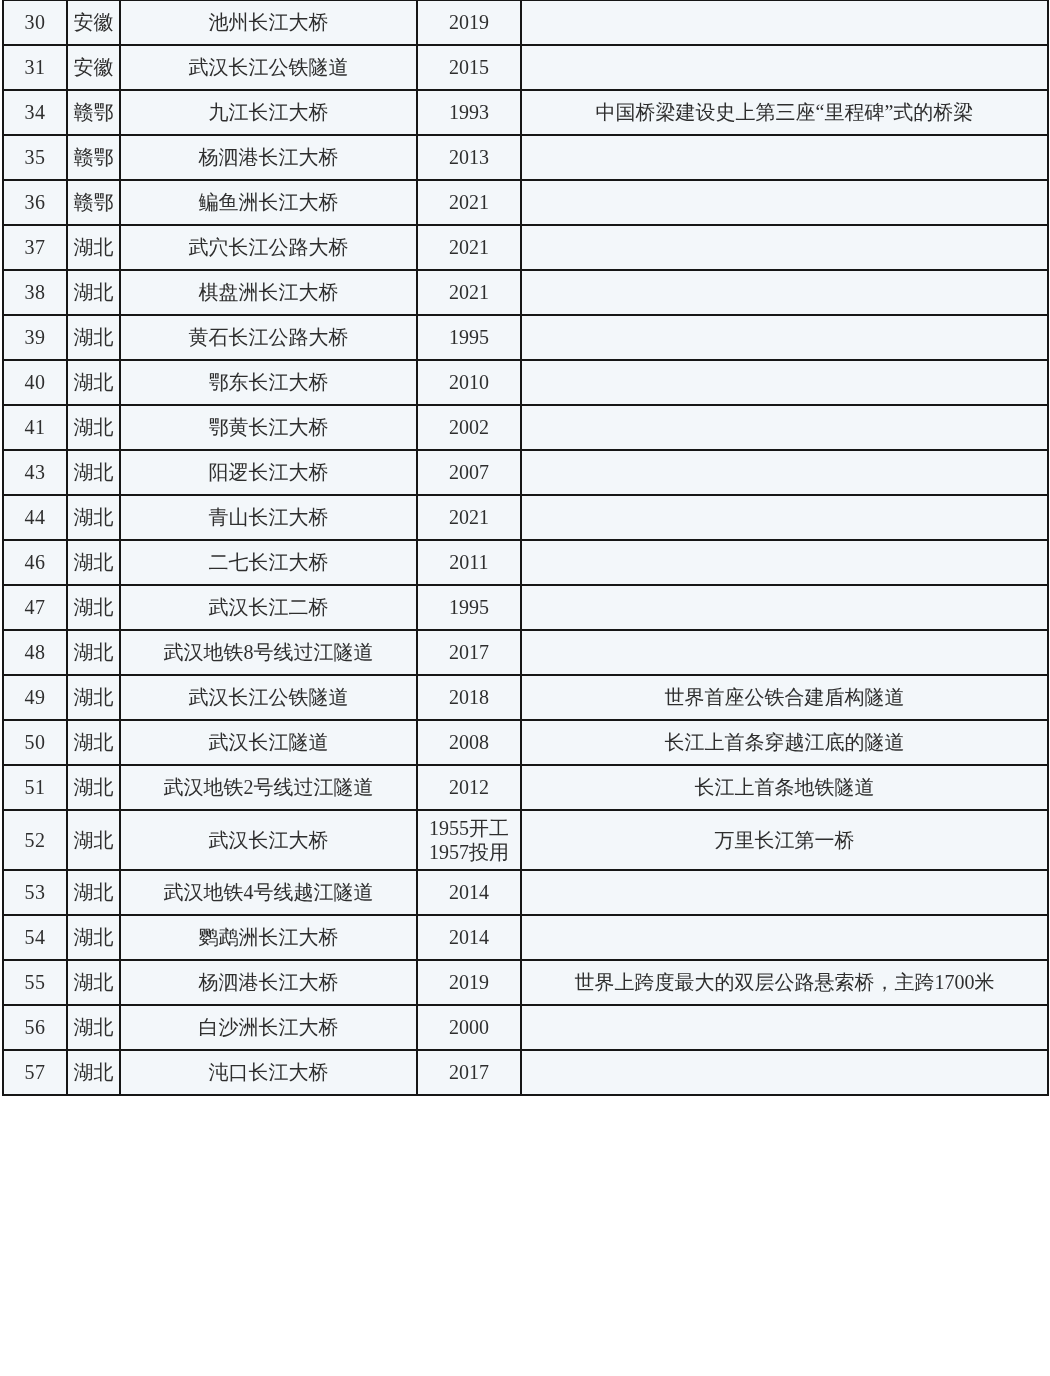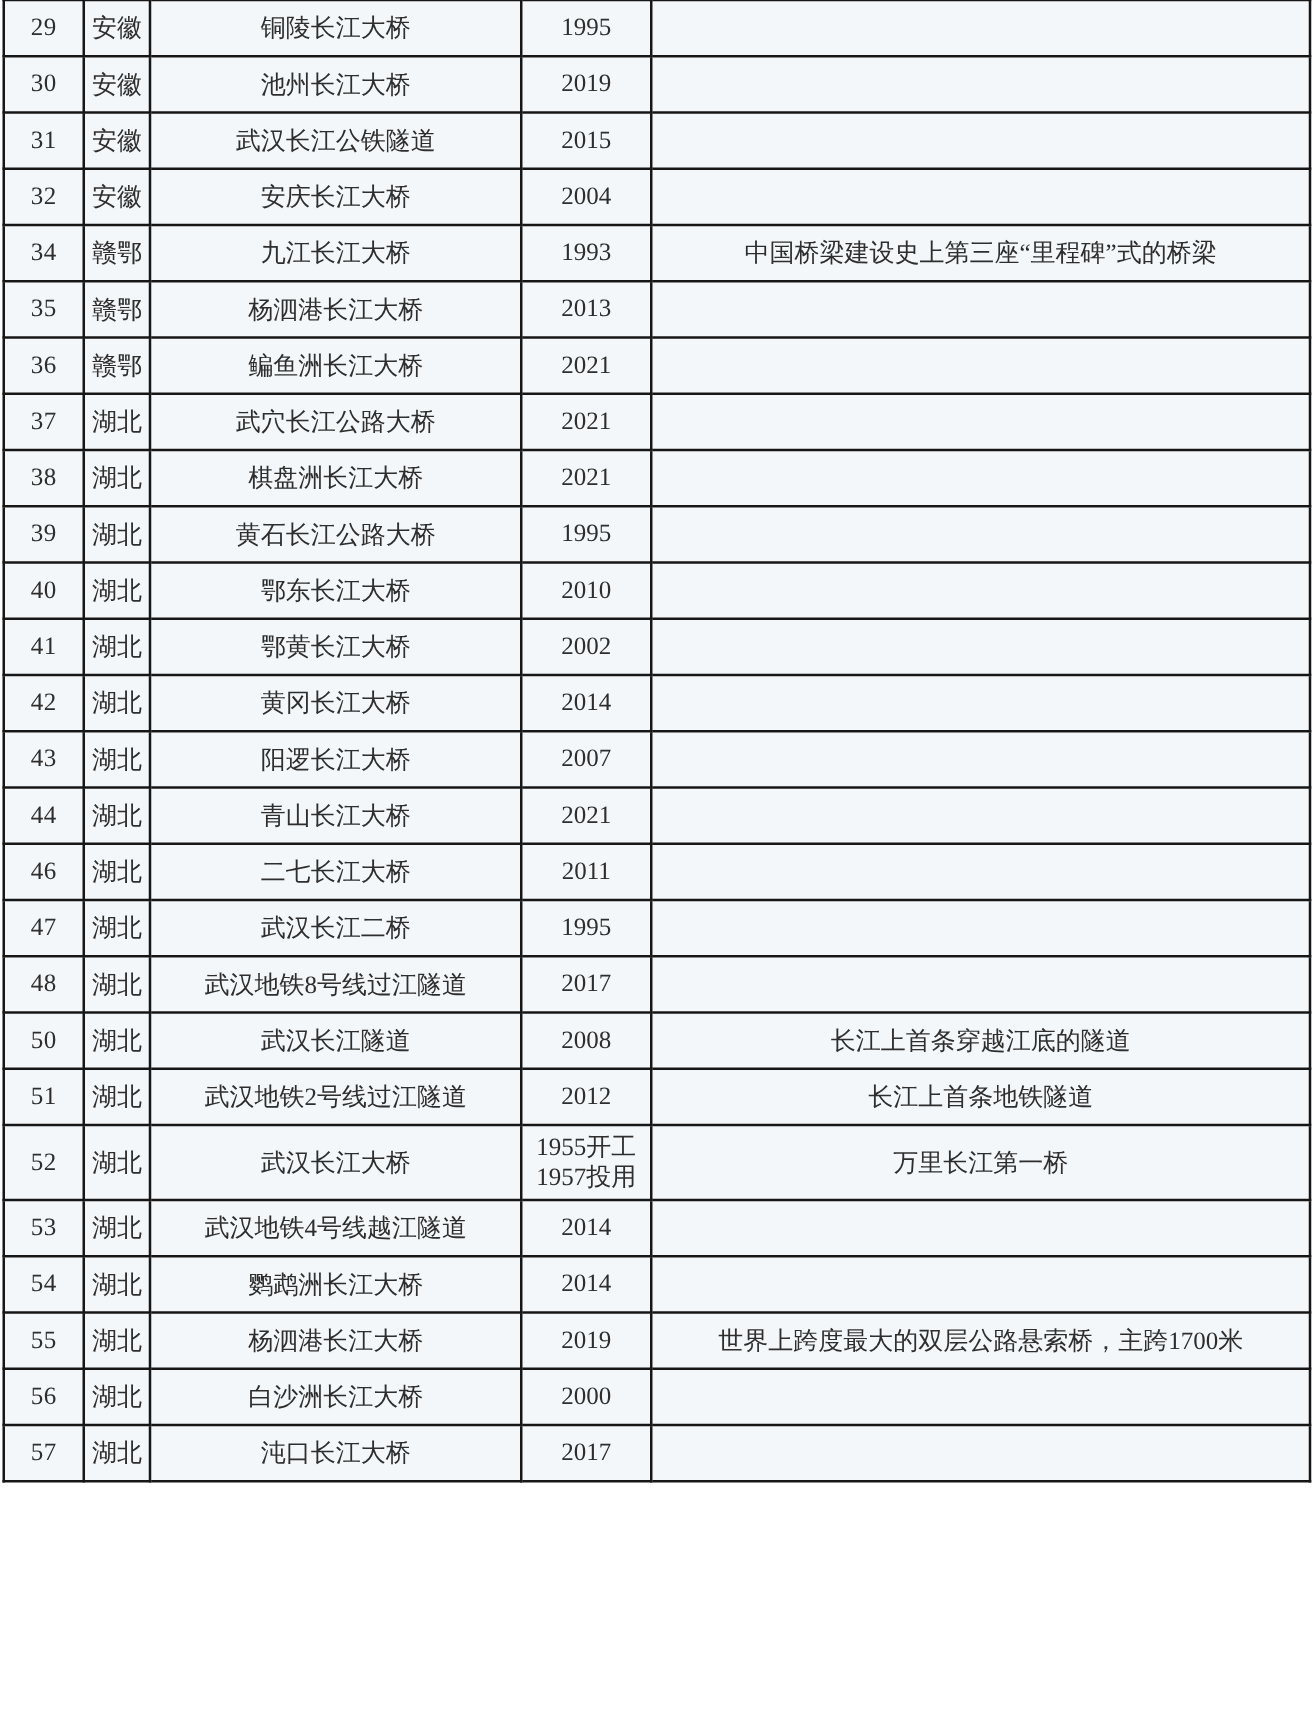--- a/index.html
+++ b/index.html
@@ -54,45 +54,31 @@
   <table class="bridge-table">
     <colgroup>
       <col style="width:64px">
       <col style="width:53px">
       <col style="width:297px">
       <col style="width:104px">
       <col style="width:527px">
     </colgroup>
     <tbody>
         <tr>
-          <td class="col-no">29</td>
-          <td class="col-prov">安徽</td>
-          <td class="col-name">铜陵长江大桥</td>
-          <td class="col-year">1995</td>
-          <td class="col-note"></td>
-        </tr>
-        <tr>
           <td class="col-no">30</td>
           <td class="col-prov">安徽</td>
           <td class="col-name">池州长江大桥</td>
           <td class="col-year">2019</td>
           <td class="col-note"></td>
         </tr>
         <tr>
           <td class="col-no">31</td>
           <td class="col-prov">安徽</td>
           <td class="col-name">武汉长江公铁隧道</td>
           <td class="col-year">2015</td>
-          <td class="col-note"></td>
-        </tr>
-        <tr>
-          <td class="col-no">32</td>
-          <td class="col-prov">安徽</td>
-          <td class="col-name">安庆长江大桥</td>
-          <td class="col-year">2004</td>
           <td class="col-note"></td>
         </tr>
         <tr>
           <td class="col-no">34</td>
           <td class="col-prov">赣鄂</td>
           <td class="col-name">九江长江大桥</td>
           <td class="col-year">1993</td>
           <td class="col-note">中国桥梁建设史上第三座“里程碑”式的桥梁</td>
         </tr>
         <tr>
@@ -138,27 +124,20 @@
           <td class="col-note"></td>
         </tr>
         <tr>
           <td class="col-no">41</td>
           <td class="col-prov">湖北</td>
           <td class="col-name">鄂黄长江大桥</td>
           <td class="col-year">2002</td>
           <td class="col-note"></td>
         </tr>
         <tr>
-          <td class="col-no">42</td>
-          <td class="col-prov">湖北</td>
-          <td class="col-name">黄冈长江大桥</td>
-          <td class="col-year">2014</td>
-          <td class="col-note"></td>
-        </tr>
-        <tr>
           <td class="col-no">43</td>
           <td class="col-prov">湖北</td>
           <td class="col-name">阳逻长江大桥</td>
           <td class="col-year">2007</td>
           <td class="col-note"></td>
         </tr>
         <tr>
           <td class="col-no">44</td>
           <td class="col-prov">湖北</td>
           <td class="col-name">青山长江大桥</td>
@@ -178,20 +157,27 @@
           <td class="col-name">武汉长江二桥</td>
           <td class="col-year">1995</td>
           <td class="col-note"></td>
         </tr>
         <tr>
           <td class="col-no">48</td>
           <td class="col-prov">湖北</td>
           <td class="col-name">武汉地铁8号线过江隧道</td>
           <td class="col-year">2017</td>
           <td class="col-note"></td>
+        </tr>
+        <tr>
+          <td class="col-no">49</td>
+          <td class="col-prov">湖北</td>
+          <td class="col-name">武汉长江公铁隧道</td>
+          <td class="col-year">2018</td>
+          <td class="col-note">世界首座公铁合建盾构隧道</td>
         </tr>
         <tr>
           <td class="col-no">50</td>
           <td class="col-prov">湖北</td>
           <td class="col-name">武汉长江隧道</td>
           <td class="col-year">2008</td>
           <td class="col-note">长江上首条穿越江底的隧道</td>
         </tr>
         <tr>
           <td class="col-no">51</td>

